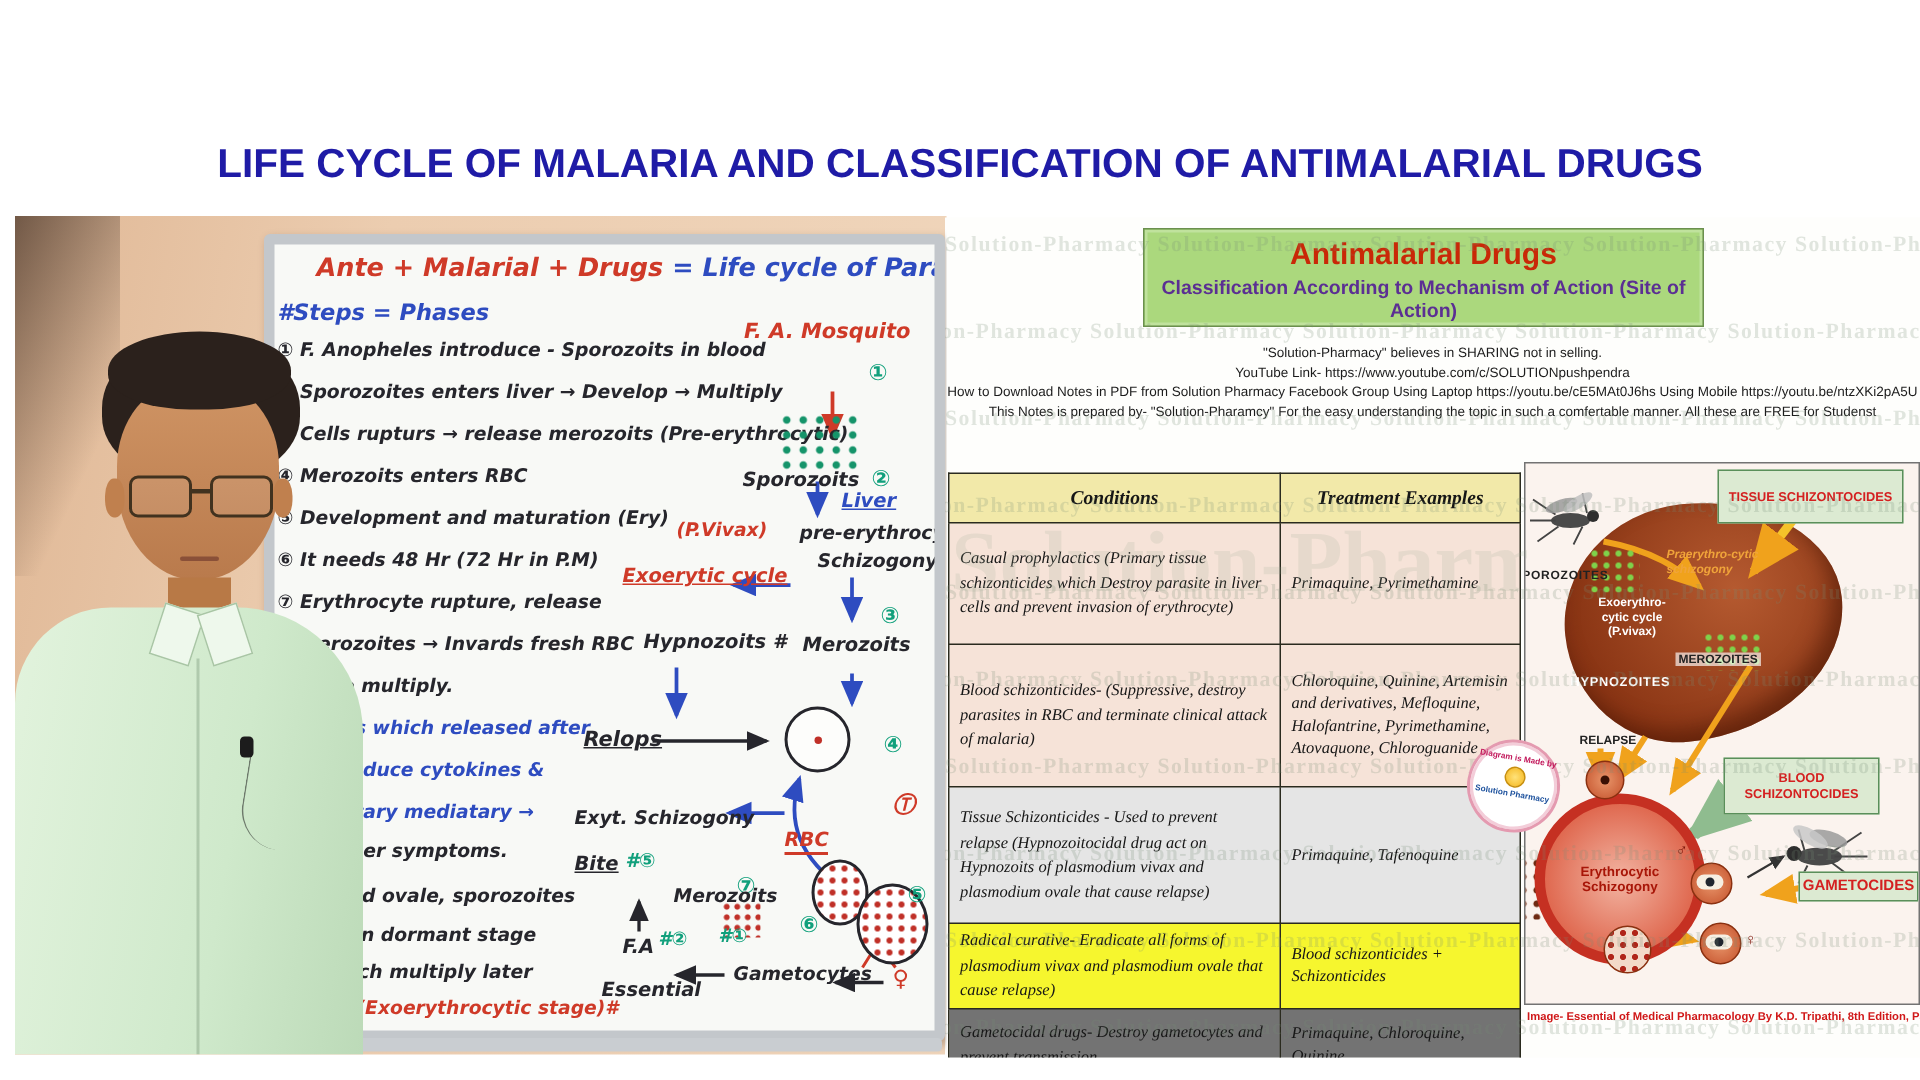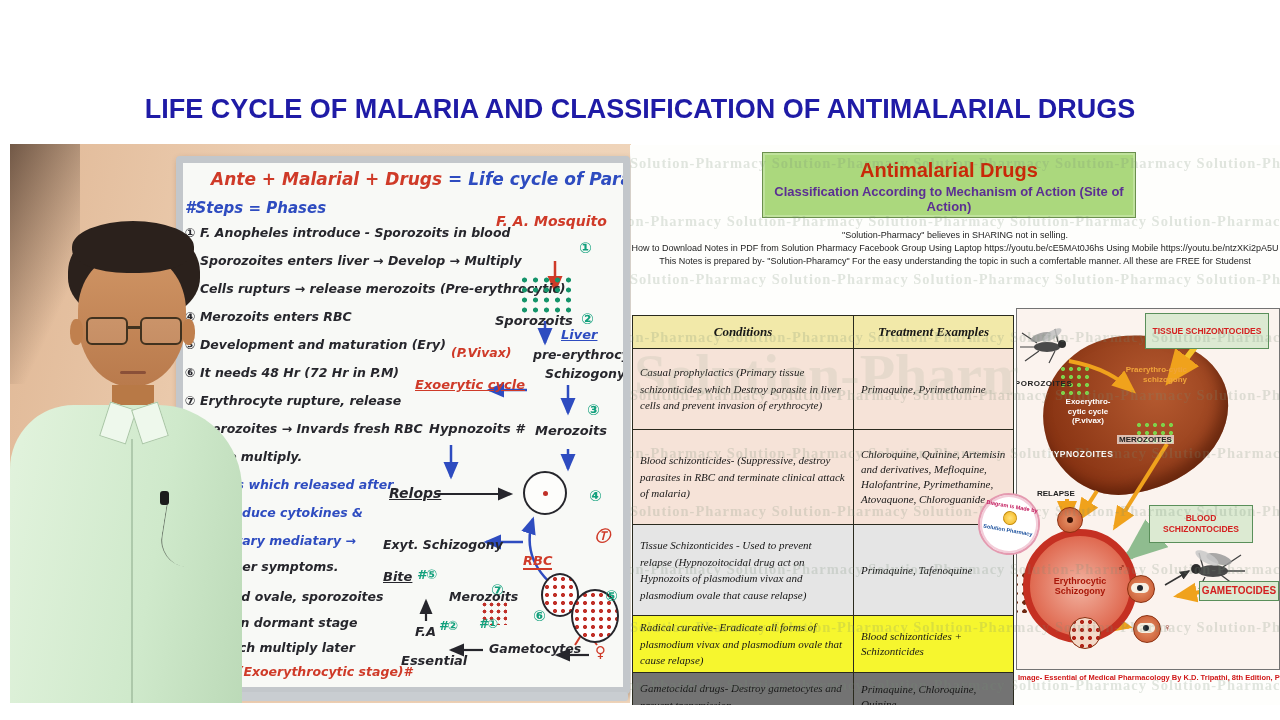--- a/index.html
+++ b/index.html
@@ -269,20 +269,21 @@
       </div>
     <div class="wm-big">Solution-Pharmacy</div>
 
     <div class="slide-head">
       <div class="t1">Antimalarial Drugs</div>
       <div class="t2">Classification According to Mechanism of Action (Site of Action)</div>
     </div>
 
     <div class="notice">
       <div>"Solution-Pharmacy" believes in SHARING not in selling.</div>
+      <div>YouTube Link- https://www.youtube.com/c/SOLUTIONpushpendra</div>
       <div>How to Download Notes in PDF from Solution Pharmacy Facebook Group Using Laptop https://youtu.be/cE5MAt0J6hs Using Mobile https://youtu.be/ntzXKi2pA5U</div>
       <div>This Notes is prepared by- "Solution-Pharamcy" For the easy understanding the topic in such a comfertable manner. All these are FREE for Studenst</div>
     </div>
 
     <table class="ctable">
       <tbody>
           <tr>
         <th>Conditions</th>
         <th>Treatment Examples</th>
       </tr>
@@ -337,25 +338,25 @@
       <div class="liver"></div>
       <div class="gdots" style="left:42px;top:56px;width:34px;height:30px;"></div>
       <div class="gdots" style="left:118px;top:112px;width:40px;height:26px;"></div>
       <div class="bdots" style="left:-6px;top:262px;width:20px;height:42px;"></div>
 
       <div class="gbox" style="left:128px;top:4px;width:122px;height:34px;">TISSUE SCHIZONTOCIDES</div>
       <div class="gbox" style="left:132px;top:196px;width:102px;height:36px;">BLOOD SCHIZONTOCIDES</div>
       <div class="gbox" style="left:182px;top:272px;width:78px;height:18px;font-size:10px;">GAMETOCIDES</div>
 
       <span class="dlabel" style="left:-8px;top:70px;font-size:8px;color:#222;letter-spacing:0.5px;">SPOROZOITES</span>
-      <span class="dlabel" style="left:94px;top:56px;width:76px;font-size:8px;color:#f0a43a;text-align:right;line-height:1.2;white-space:normal;">Praerythro-cytic schizogony</span>
+      <span class="dlabel" style="left:94px;top:56px;width:76px;font-size:8px;color:#f0a43a;text-align:left;line-height:1.2;white-space:normal;font-style:italic;">Praerythro-cytic schizogony</span>
       <span class="dlabel" style="left:40px;top:88px;width:62px;font-size:8px;color:#fff;text-align:center;line-height:1.2;white-space:normal;">Exoerythro-cytic cycle (P.vivax)</span>
       <span class="dlabel" style="left:30px;top:140px;font-size:8.5px;color:#fff;letter-spacing:0.5px;">HYPNOZOITES</span>
       <span class="dlabel" style="left:100px;top:126px;font-size:8px;color:#222;background:rgba(255,255,255,0.65);padding:0 2px;">MEROZOITES</span>
-      <span class="dlabel" style="left:20px;top:180px;font-size:8px;color:#222;">RELAPSE</span>
+      <span class="dlabel" style="left:36px;top:180px;font-size:8px;color:#222;">RELAPSE</span>
 
       <div class="redcircle">
         <span style="width:70px;">Erythrocytic Schizogony</span>
       </div>
       <div class="dcell dot" style="left:40px;top:198px;width:24px;height:24px;"></div>
       <div class="dcell spots" style="left:52px;top:308px;width:30px;height:30px;"></div>
 
       <span class="dlabel" style="left:100px;top:252px;font-size:11px;color:#7a1408;">♂</span>
       <div class="gameto" style="left:110px;top:266px;"></div>
       <div class="gameto" style="left:116px;top:306px;"></div>

